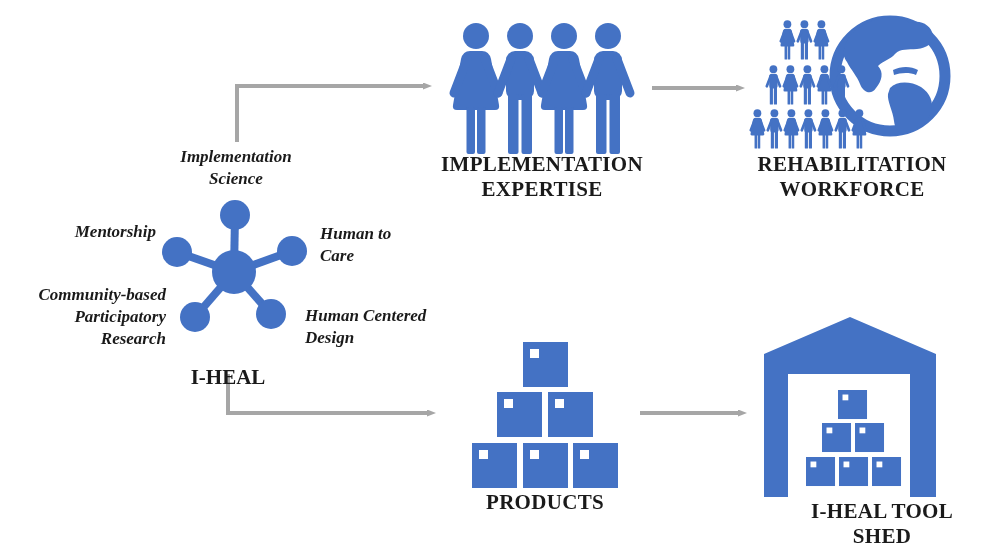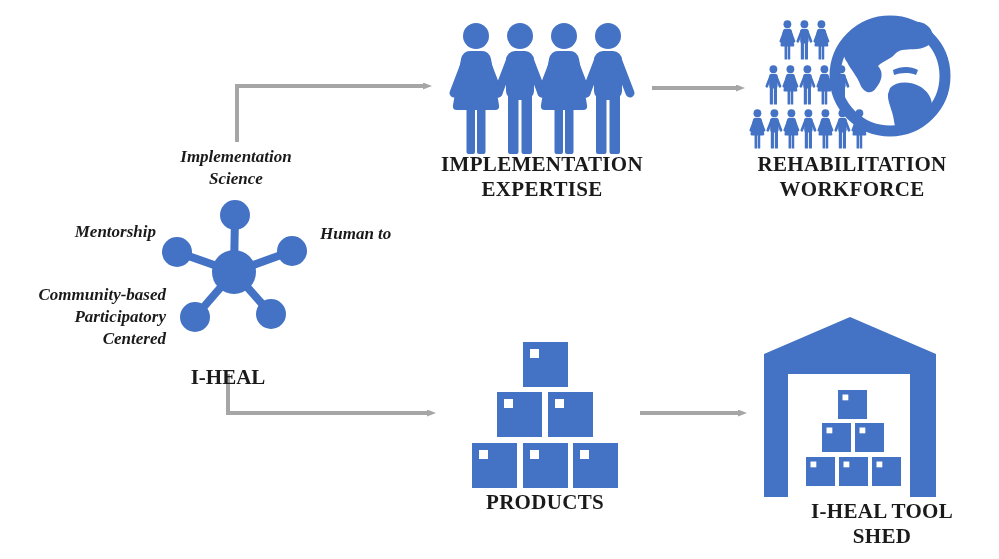--- a/index.html
+++ b/index.html
@@ -87,28 +87,33 @@
     <div>Implementation</div>
     <div>Science</div>
   </div>
 
   <div class="spoke-label" style="left:6px;top:221px;width:150px;text-align:right">
     <div>Mentorship</div>
   </div>
 
   <div class="spoke-label" style="left:320px;top:223px;width:140px;text-align:left">
     <div>Human to</div>
+    <div>Care</div>
   </div>
 
   <div class="spoke-label" style="left:0px;top:284px;width:166px;text-align:right">
     <div>Community-based</div>
     <div>Participatory</div>
-    <div>Centered</div>
-  </div>
-
+    <div>Research</div>
+  </div>
+
+  <div class="spoke-label" style="left:305px;top:305px;width:170px;text-align:left">
+    <div>Human Centered</div>
+    <div>Design</div>
+  </div>
 
   <div class="hub-title" style="left:148px;top:365px;width:160px">I-HEAL</div>
 
   <svg class="abs" style="left:448px;top:22px" width="190" height="134" viewBox="0 0 190 134">
     <defs>
       <g id="fig-man">
         <circle class="bf" cx="28" cy="14" r="13"></circle>
         <rect class="bf" x="14" y="29" width="28" height="49" rx="9"></rect>
         <path class="limb" d="M19,37 L6,71"></path>
         <path class="limb" d="M37,37 L50,71"></path>

